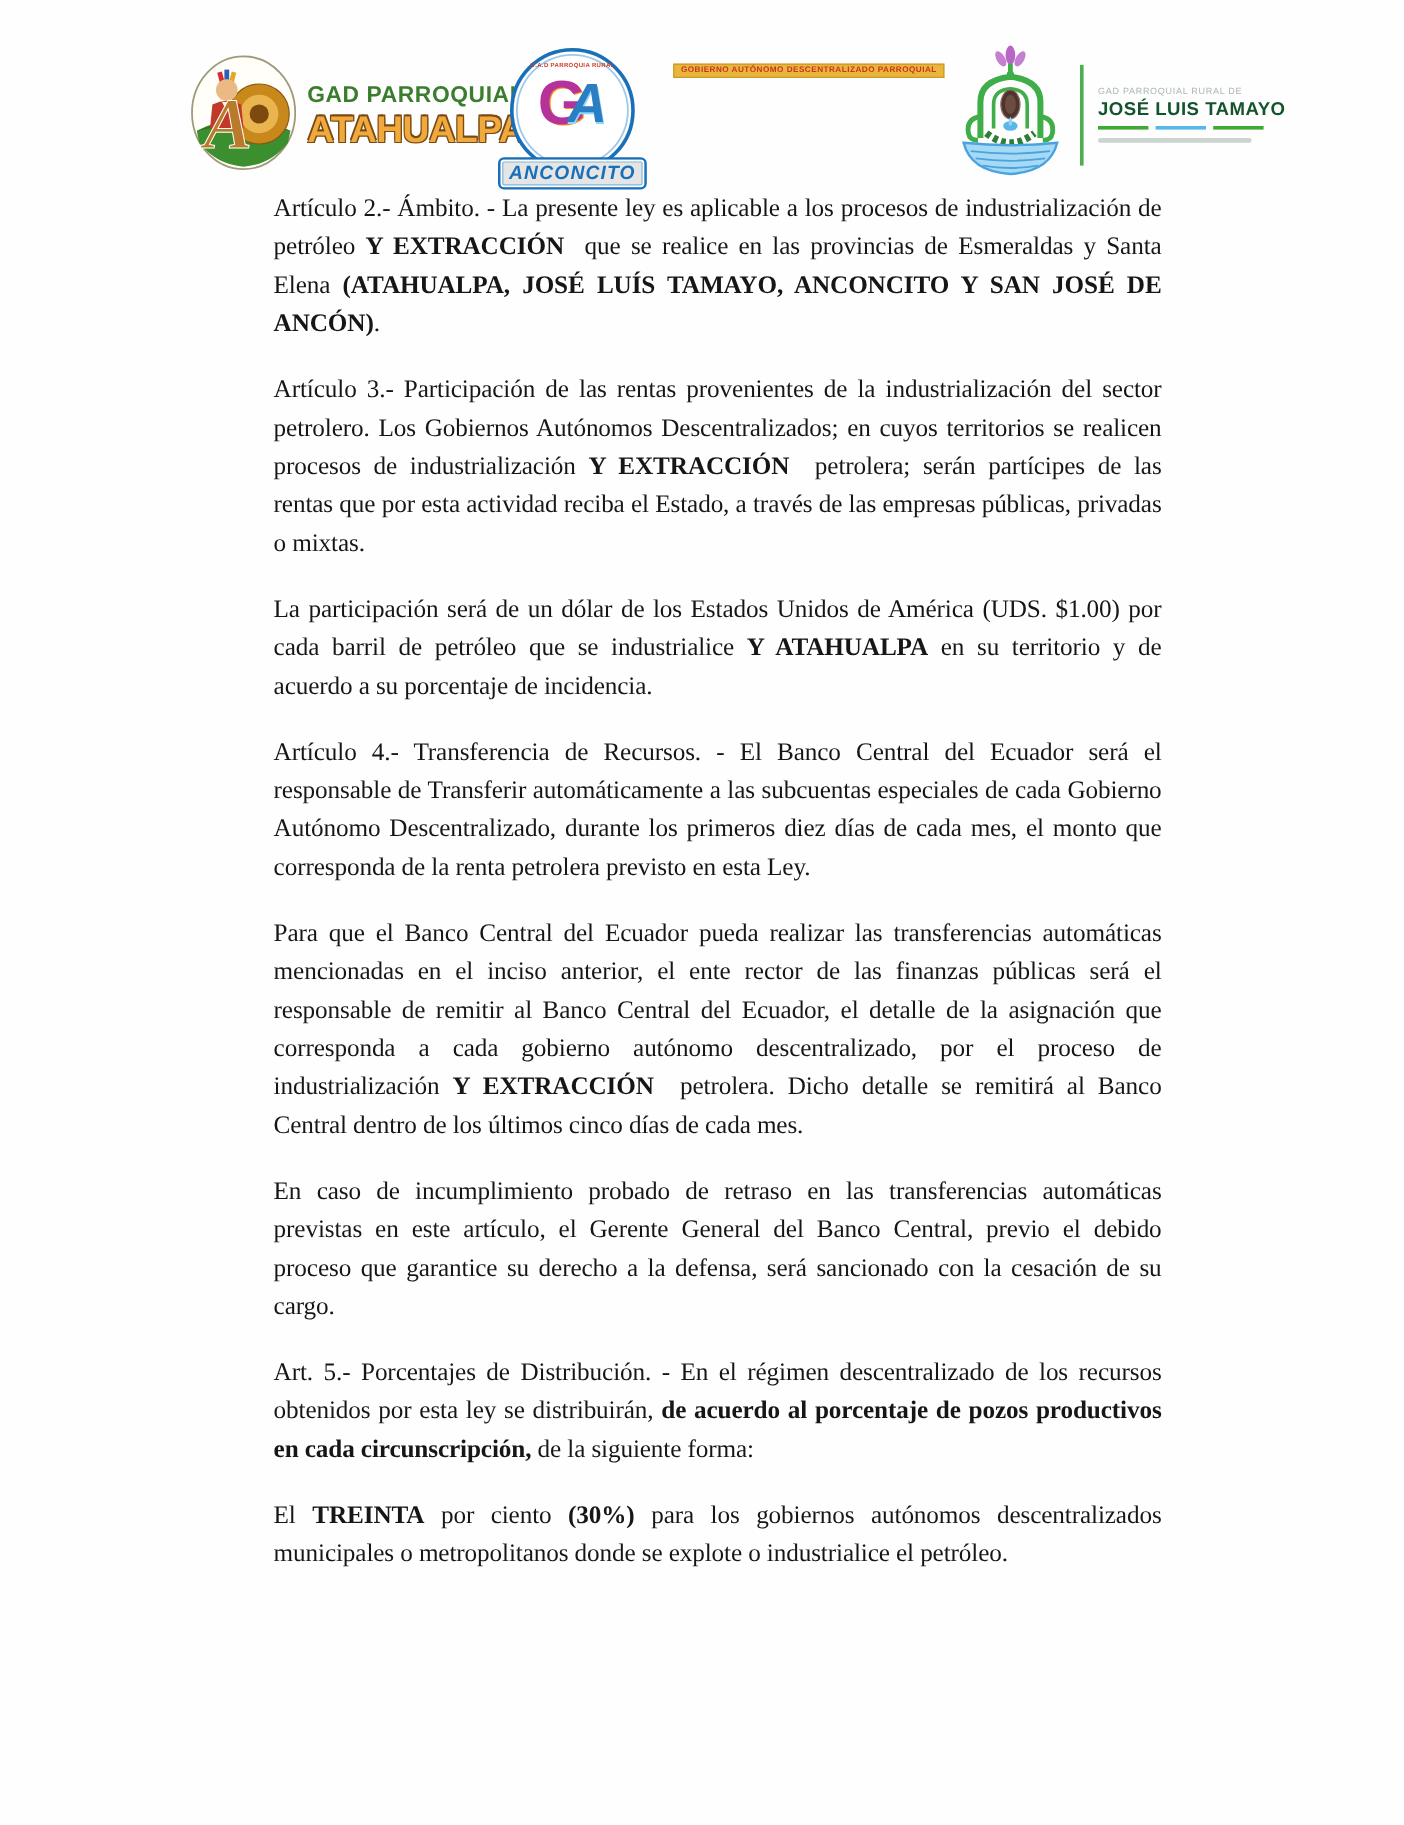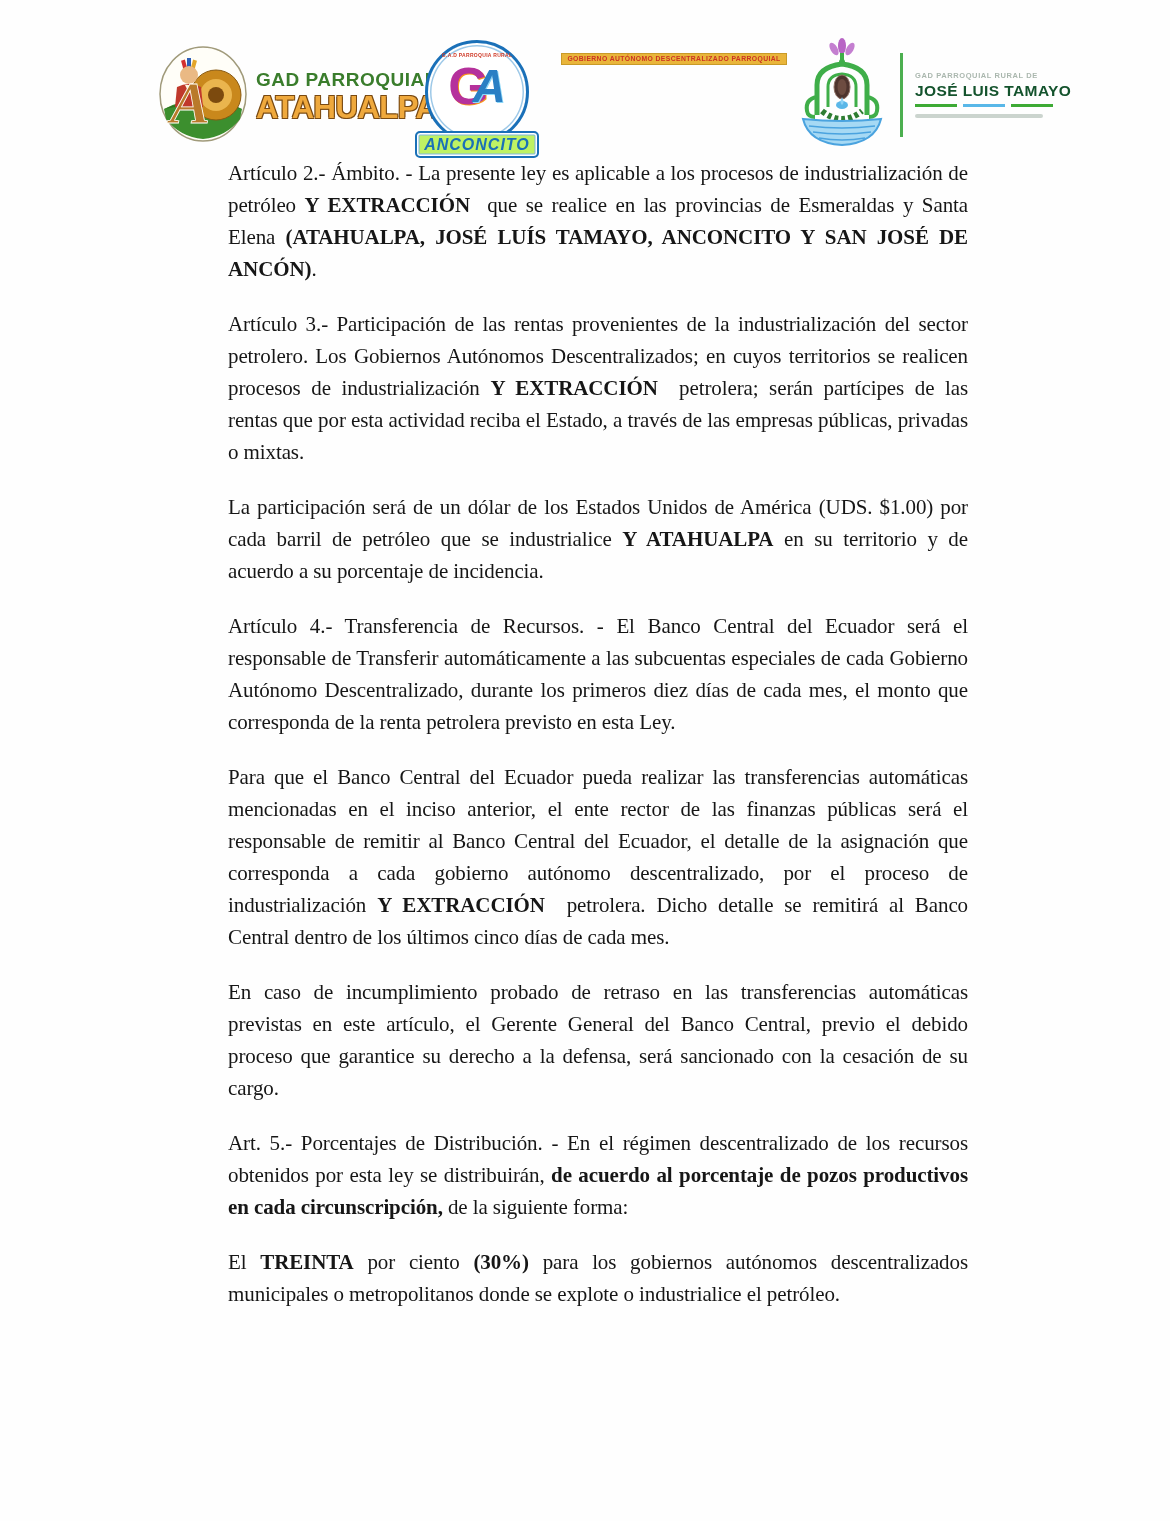--- a/index.html
+++ b/index.html
@@ -29,21 +29,21 @@
   .anc-circle { width:104px; height:104px; border-radius:50%; background:#fff;
                 border:3px solid #1a70b8; box-shadow:inset 0 0 0 2px #fff, inset 0 0 0 3.5px #9ec9e8;
                 display:flex; flex-direction:column; align-items:center; }
   .anc-top { font-family:"Liberation Sans", sans-serif; font-size:5px; font-weight:bold;
              color:#cf3a28; margin-top:9px; letter-spacing:.3px; white-space:nowrap; }
   .anc-ga { font-family:"Liberation Sans", sans-serif; font-weight:bold; line-height:1;
             display:flex; align-items:center; margin-top:2px; }
   .anc-g { font-size:52px; color:#b5319c; text-shadow:1px 1px 0 #f7941d; }
   .anc-a { font-size:46px; font-style:italic; color:#2a7fc4; margin-left:-16px;
            text-shadow:1px 1px 0 #8dd7f7; }
-  .anc-banner { margin-top:-13px; background:#bef264; border:2px solid #1a70b8; border-radius:5px;
+  .anc-banner { margin-top:-13px; background:#e5e5e5; border:2px solid #1a70b8; border-radius:5px;
                 box-shadow:inset 0 0 0 1.5px #fff, inset 0 0 0 2.5px #7fb7dd;
                 padding:3px 7px 2px; font-family:"Liberation Sans", sans-serif;
                 font-size:16px; font-weight:bold; font-style:italic; color:#1a70b8;
                 letter-spacing:1px; white-space:nowrap; z-index:2; }
 
   
   .logo-sanjose { left:575px; top:46px; width:198px; flex-direction:column; align-items:center;
                   font-family:"DejaVu Sans", sans-serif; font-style:italic; font-weight:bold; line-height:.86; }
   .sj-rel { position:relative; text-align:center; }
   .sj-line1 { font-size:37px; color:#1c642e; letter-spacing:-2px; }
@@ -53,21 +53,21 @@
                background:linear-gradient(#fdf6dd 40%, #3c8f2e 40%);
                border:2px solid #e0b02c; }
   .sj-banner { margin-top:7px; background:#e9b53a; border:1px solid #c99a28; padding:2px 5px;
                font-family:"Liberation Sans", sans-serif; font-style:normal;
                font-size:6.8px; font-weight:bold; color:#cc3322; letter-spacing:.4px; white-space:nowrap; }
 
   
   .logo-jlt { left:795px; top:37px; align-items:center; }
   .jlt-divider { width:3px; height:84px; background:#4caf50; margin:0 12px 0 10px; }
   .jlt-text { font-family:"Liberation Sans", sans-serif; line-height:1.15; }
-  .jlt-org { font-size:7.5px; color:#aab7ae; letter-spacing:.6px; font-weight:bold; }
+  .jlt-org { font-size:7.5px; color:#aab7ae; letter-spacing:.6px; font-weight:normal; }
   .jlt-name { font-size:15.5px; font-weight:bold; color:#14532d; letter-spacing:.4px; margin-top:2px; }
   .jlt-bars { display:flex; gap:6px; margin-top:4px; }
   .jlt-bar { height:3px; width:42px; }
   .jlt-bar.g { background:#3daa35; } .jlt-bar.b { background:#58b7e8; }
   .jlt-tagline { margin-top:7px; width:128px; height:4px; border-radius:2px;
                  background:#b9c6bd; opacity:.75; }
 
   
   .doc { position:absolute; left:228px; top:157px; width:740px; color:#161616; }
   .doc p { margin:0 0 23px 0; font-size:21px; line-height:32px; text-align:justify;

